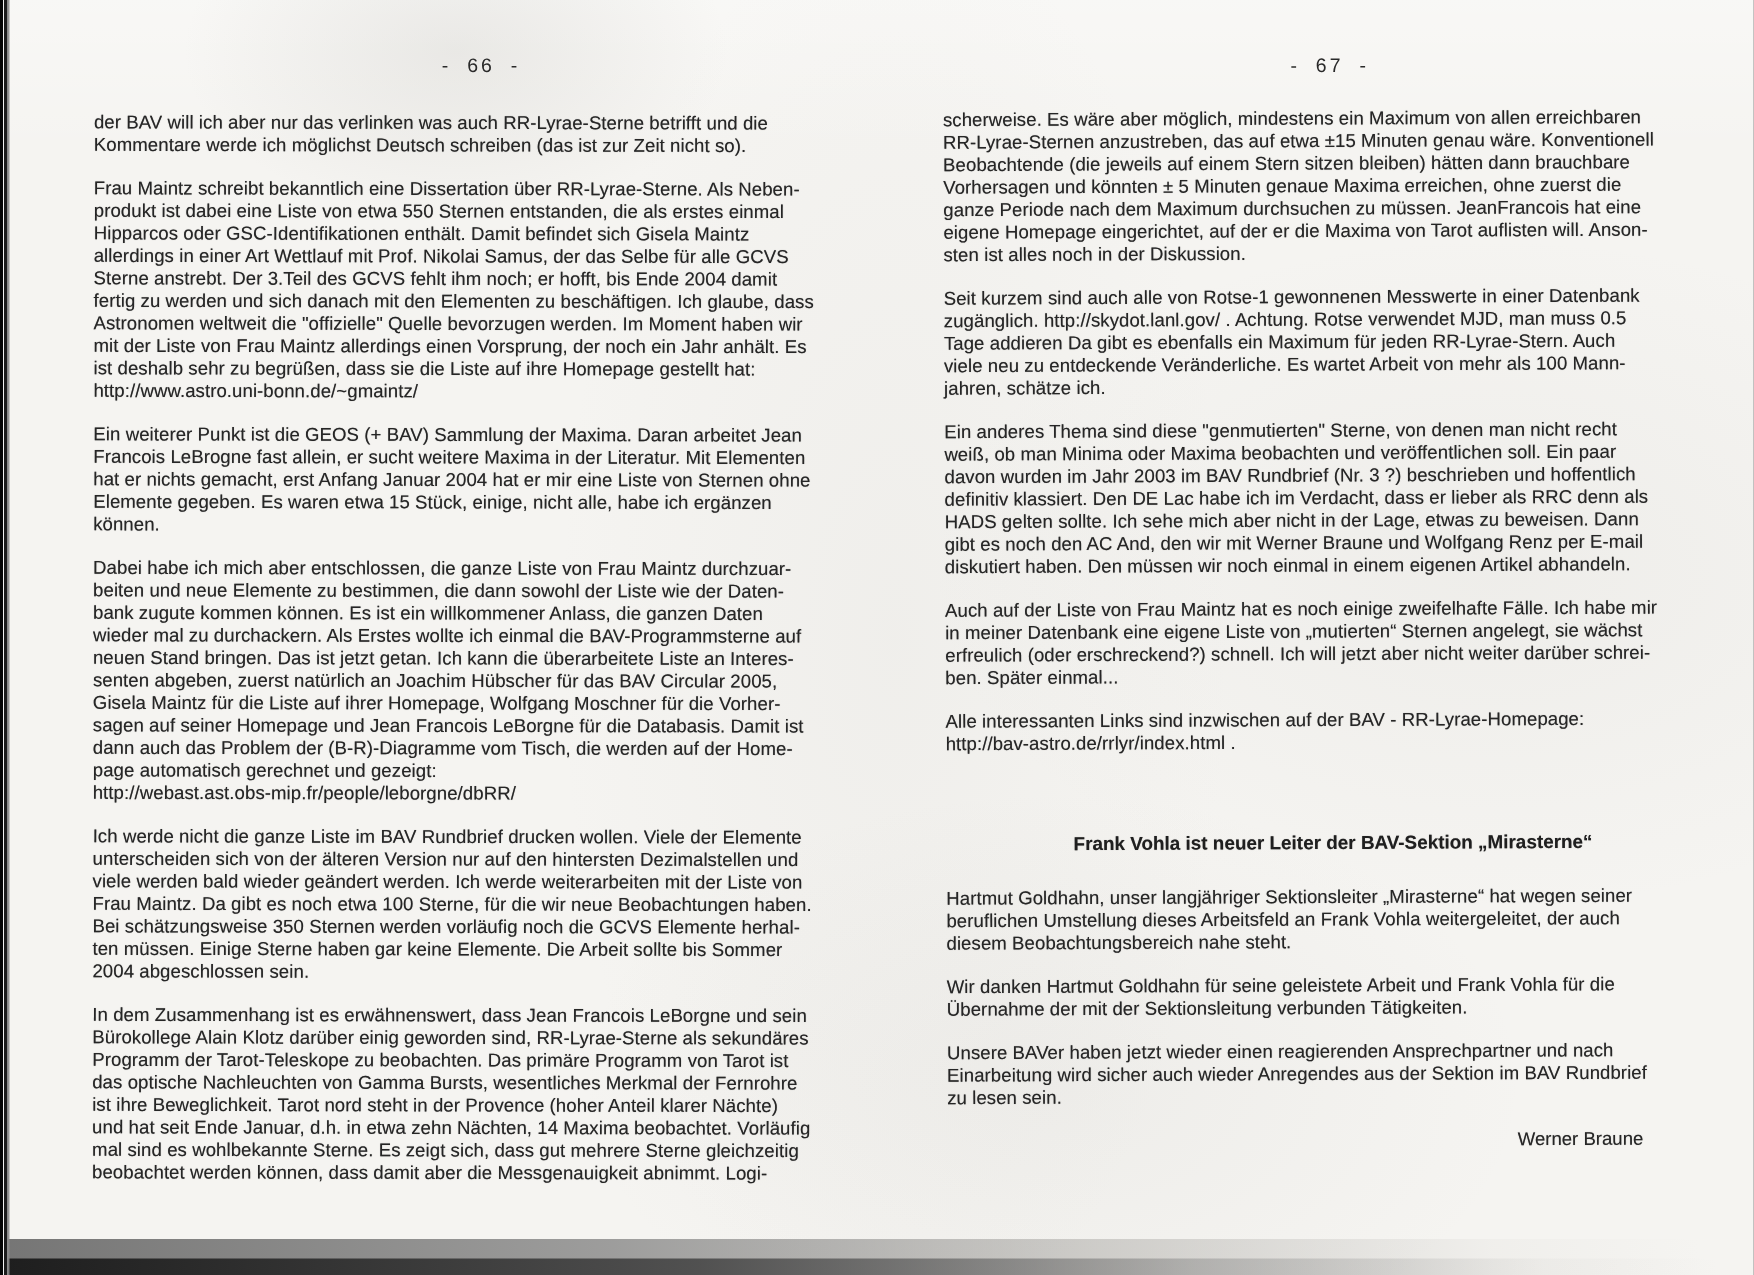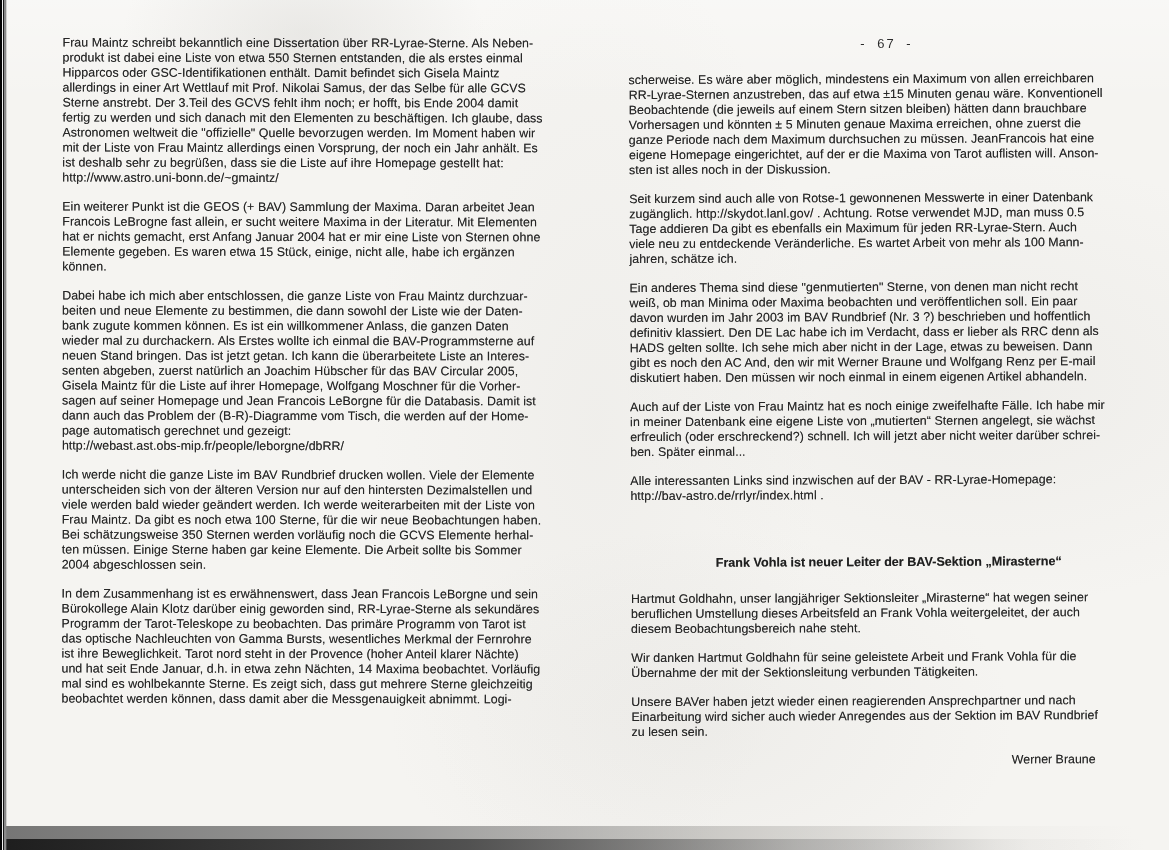--- a/index.html
+++ b/index.html
@@ -101,20 +101,23 @@
 </head>
 <body>
 
 <div class="scan">
 
   <div class="edge-strip"></div>
   <div class="bottom-shadow"></div>
   <div class="bottom-shadow-dark"></div>
 
   <div class="page page-left">
+    <div class="page-number">- 66 -</div>
+    <p class="para">der BAV will ich aber nur das verlinken was auch RR-Lyrae-Sterne betrifft und die
+Kommentare werde ich möglichst Deutsch schreiben (das ist zur Zeit nicht so).</p>
     <p class="para">Frau Maintz schreibt bekanntlich eine Dissertation über RR-Lyrae-Sterne. Als Neben-
 produkt ist dabei eine Liste von etwa 550 Sternen entstanden, die als erstes einmal
 Hipparcos oder GSC-Identifikationen enthält. Damit befindet sich Gisela Maintz
 allerdings in einer Art Wettlauf mit Prof. Nikolai Samus, der das Selbe für alle GCVS
 Sterne anstrebt. Der 3.Teil des GCVS fehlt ihm noch; er hofft, bis Ende 2004 damit
 fertig zu werden und sich danach mit den Elementen zu beschäftigen. Ich glaube, dass
 Astronomen weltweit die "offizielle" Quelle bevorzugen werden. Im Moment haben wir
 mit der Liste von Frau Maintz allerdings einen Vorsprung, der noch ein Jahr anhält. Es
 ist deshalb sehr zu begrüßen, dass sie die Liste auf ihre Homepage gestellt hat:
 http://www.astro.uni-bonn.de/~gmaintz/</p>

